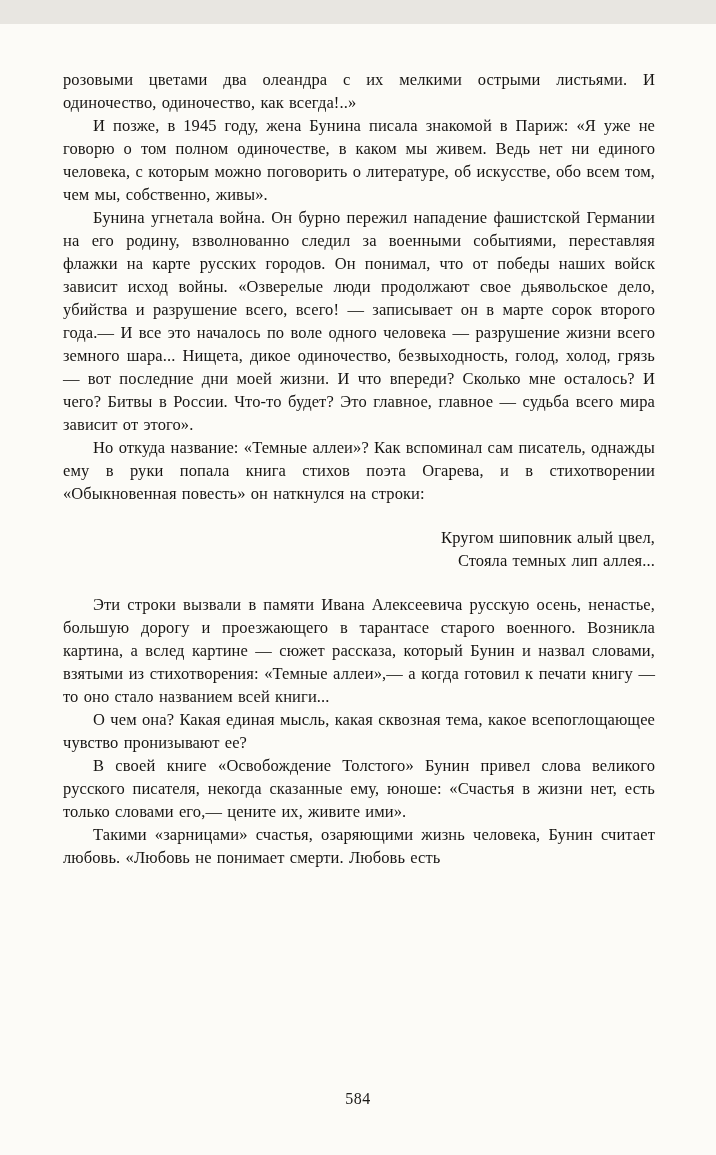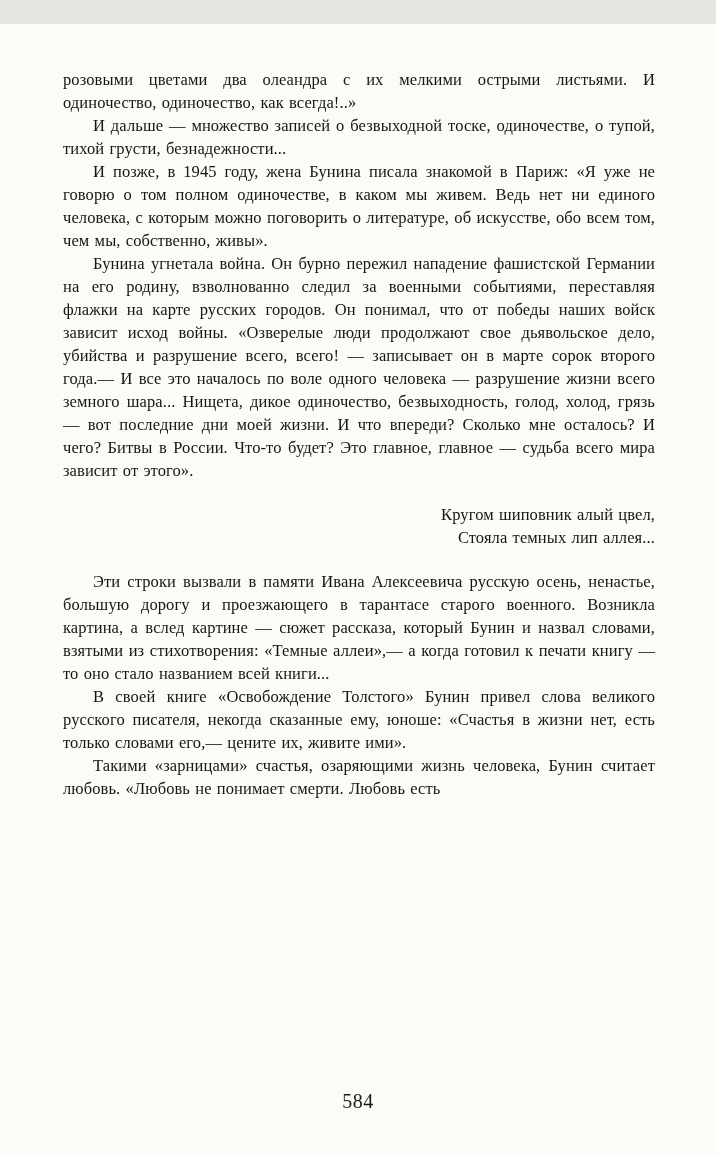--- a/index.html
+++ b/index.html
@@ -46,36 +46,37 @@
     }
     .verse-line {
       white-space: nowrap;
     }
     .page-number {
       position: absolute;
       left: 0;
       right: 0;
       top: 1066px;
       text-align: center;
-      font-size: 20px;
+      font-size: 16px;
       color: #1b1916;
       letter-spacing: 0.5px;
     }
   </style>
 </head>
 <body>
 
 <main class="page">
   <section class="text-block">
     <p class="para cont">розовыми цветами два олеандра с их мелкими острыми листьями. И одиночество, одиночество, как всегда!..»</p>
-    <p class="para">И дальше — множество записей о безвыходной тоске, одиночестве, о тупой, тихой грусти, безнадежности...</p>
     <p class="para">И позже, в 1945 году, жена Бунина писала знакомой в Париж: «Я уже не говорю о том полном одиночестве, в каком мы живем. Ведь нет ни единого человека, с которым можно поговорить о литературе, об искусстве, обо всем том, чем мы, собственно, живы».</p>
     <p class="para">Бунина угнетала война. Он бурно пережил нападение фашистской Германии на его родину, взволнованно следил за военными событиями, переставляя флажки на карте русских городов. Он понимал, что от победы наших войск зависит исход войны. «Озверелые люди продолжают свое дьявольское дело, убийства и разрушение всего, всего! — записывает он в марте сорок второго года.— И все это началось по воле одного человека — разрушение жизни всего земного шара... Нищета, дикое одиночество, безвыходность, голод, холод, грязь — вот последние дни моей жизни. И что впереди? Сколько мне осталось? И чего? Битвы в России. Что-то будет? Это главное, главное — судьба всего мира зависит от этого».</p>
+    <p class="para">Но откуда название: «Темные аллеи»? Как вспоминал сам писатель, однажды ему в руки попала книга стихов поэта Огарева, и в стихотворении «Обыкновенная повесть» он наткнулся на строки:</p>
     <div class="verse">
       <div class="verse-line">Кругом шиповник алый цвел,</div>
       <div class="verse-line">Стояла темных лип аллея...</div>
     </div>
     <p class="para">Эти строки вызвали в памяти Ивана Алексеевича русскую осень, ненастье, большую дорогу и проезжающего в тарантасе старого военного. Возникла картина, а вслед картине — сюжет рассказа, который Бунин и назвал словами, взятыми из стихотворения: «Темные аллеи»,— а когда готовил к печати книгу — то оно стало названием всей книги...</p>
+    <p class="para">О чем она? Какая единая мысль, какая сквозная тема, какое всепоглощающее чувство пронизывают ее?</p>
     <p class="para">В своей книге «Освобождение Толстого» Бунин привел слова великого русского писателя, некогда сказанные ему, юноше: «Счастья в жизни нет, есть только словами его,— цените их, живите ими».</p>
     <p class="para">Такими «зарницами» счастья, озаряющими жизнь человека, Бунин считает любовь. «Любовь не понимает смерти. Любовь есть</p>
   </section>
   <footer class="page-number">584</footer>
 </main>
 
 </body></html>

